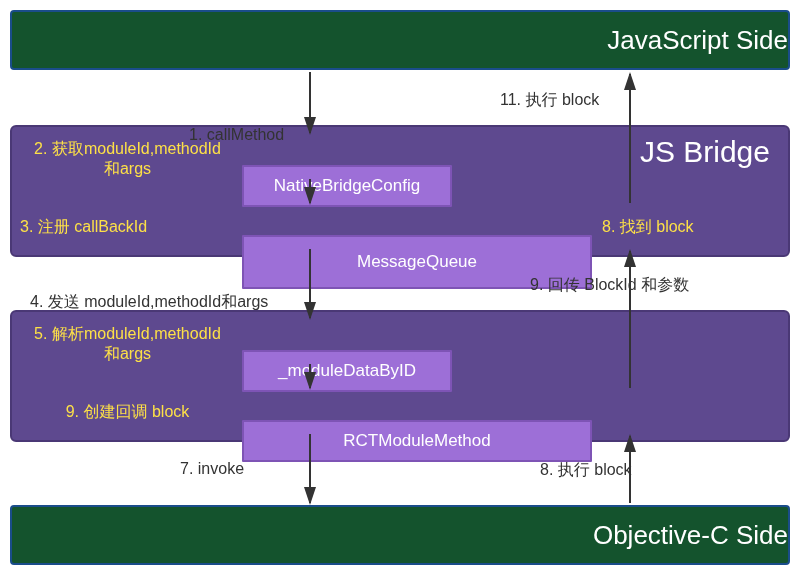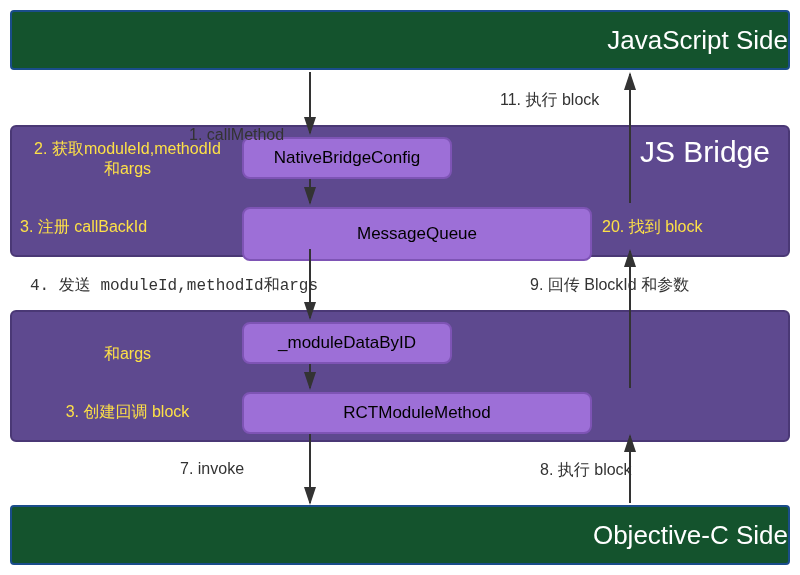--- a/index.html
+++ b/index.html
@@ -41,28 +41,29 @@
       right: 18px;
       top: 8px;
       color: #fff;
       font-size: 30px;
       font-weight: 300;
     }
     .inner-box {
       position: absolute;
       background: #9d6fd7;
       border: 2px solid #7e54b5;
-      border-radius: 8px;
-      color: #000000;
+      border-radius: 1px;
+      color: #ffffff;
       text-align: center;
       display: flex;
       align-items: center;
       justify-content: center;
       font-size: 17px;
       font-weight: 300;
+      margin-top: 28px;
     }
     .label {
       position: absolute;
       font-size: 16px;
       color: #333;
       font-weight: 300;
     }
     .label-white { color: #fde047; }
     svg.arrows {
       position: absolute;
@@ -82,41 +83,42 @@
   <div class="bridge-title">JS Bridge</div>
   <div class="inner-box" style="left:230px;top:10px;width:210px;height:42px;">
     <span>NativeBridgeConfig</span>
   </div>
   <div class="inner-box" style="left:230px;top:80px;width:350px;height:54px;">
     <span>MessageQueue</span>
   </div>
   <div class="label label-white" style="left:8px;top:12px;text-align:center;width:215px;">2. 获取moduleId,methodId</div>
   <div class="label label-white" style="left:8px;top:32px;text-align:center;width:215px;">和args</div>
   <div class="label label-white" style="left:8px;top:90px;text-align:left;width:215px;">3. 注册 callBackId</div>
-  <div class="label label-white" style="left:590px;top:90px;width:180px;">20. 找到 block</div>
+  <div class="label label-white" style="left:590px;top:90px;width:180px;">8. 找到 block</div>
 </div>
 
 <div class="bridge-box oc-bridge">
   <div class="inner-box" style="left:230px;top:80px;width:350px;height:42px;">
     <span>RCTModuleMethod</span>
   </div>
   <div class="inner-box" style="left:230px;top:10px;width:210px;height:42px;">
     <span>_moduleDataByID</span>
   </div>
+  <div class="label label-white" style="left:8px;top:12px;text-align:center;width:215px;">5. 解析moduleId,methodId</div>
   <div class="label label-white" style="left:8px;top:32px;text-align:center;width:215px;">和args</div>
-  <div class="label label-white" style="left:8px;top:90px;text-align:center;width:215px;">3. 创建回调 block</div>
+  <div class="label label-white" style="left:8px;top:90px;text-align:center;width:215px;">9. 创建回调 block</div>
 </div>
 
 <div class="bottom-box">
   <span>Objective-C Side</span>
 </div>
 
 <div class="label" style="left:189px;top:90px;margin-top:36px;">1. callMethod</div>
 <div class="label" style="left:500px;top:90px;text-align:center;">11. 执行 block</div>
-<div class="label" style="left:30px;top:275px;font-family:Liberation Mono, monospace;">4. 发送 moduleId,methodId和args</div>
+<div class="label" style="left:30px;top:292px;">4. 发送 moduleId,methodId和args</div>
 <div class="label" style="left:530px;top:275px;">9. 回传 BlockId 和参数</div>
 <div class="label" style="left:180px;top:460px;">7. invoke</div>
 <div class="label" style="left:540px;top:460px;">8. 执行 block</div>
 
 <svg class="arrows">
   <defs>
     <marker id="ah" markerWidth="10" markerHeight="10" refX="8" refY="3" orient="auto">
       <path d="M0,0 L9,3 L0,6 Z" fill="#333"></path>
     </marker>
   </defs>

